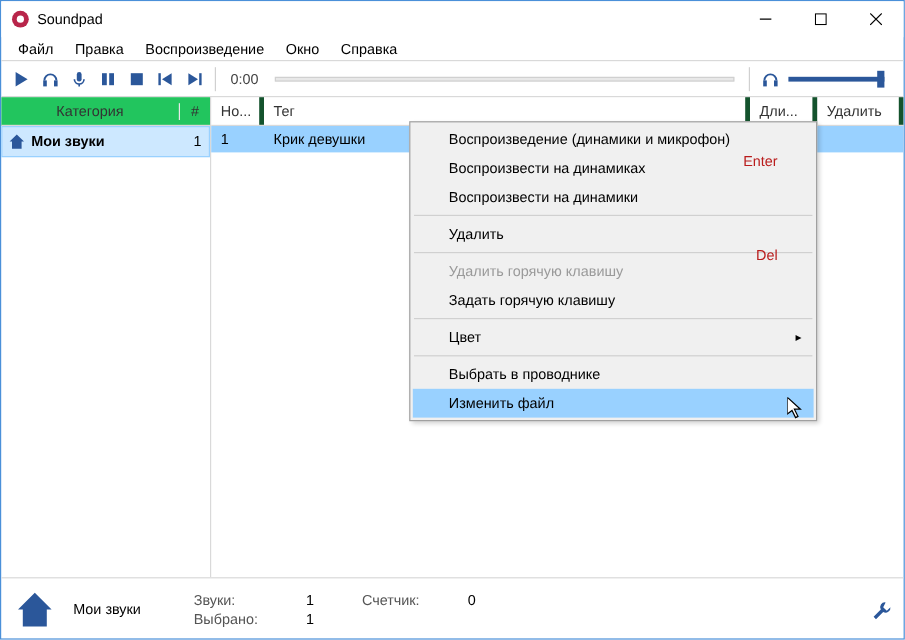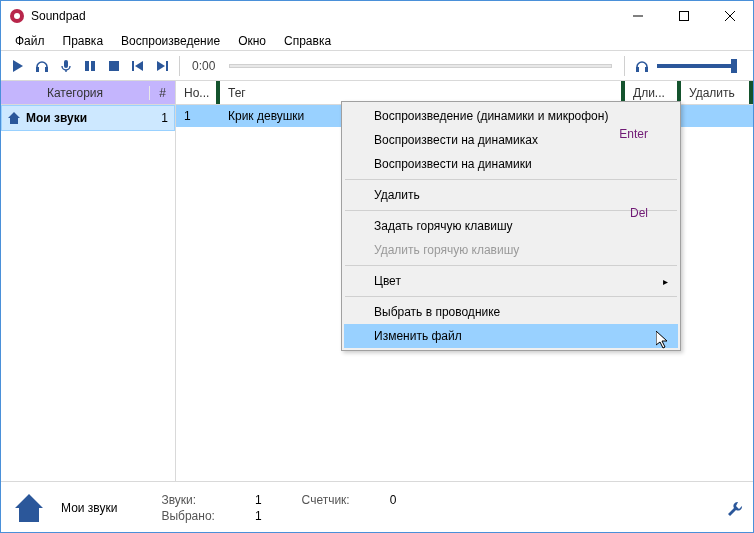--- a/index.html
+++ b/index.html
@@ -14,21 +14,21 @@
 .toolbar { height: 30px; display: flex; align-items: center; padding: 0 6px; border-bottom: 1px solid #d9d9d9; gap: 2px; }
 .tool-btn { width: 22px; height: 22px; display: flex; align-items: center; justify-content: center; color: #2b579a; }
 .divider { width: 1px; height: 20px; background: #d0d0d0; margin: 0 4px; }
 .time { color: #444; margin: 0 6px; font-size: 12px; }
 .seek { flex: 1; height: 4px; background: #e8e8e8; margin: 0 6px; border: 1px solid #d0d0d0; }
 .vol-icon { color: #2b579a; margin: 0 4px; }
 .vol-slider { width: 80px; height: 4px; background: #2b579a; position: relative; margin-right: 10px; }
 .vol-thumb { position: absolute; right: 0; top: -5px; width: 6px; height: 14px; background: #2b579a; }
 .body-area { display: flex; height: 400px; }
 .sidebar { width: 175px; border-right: 1px solid #d9d9d9; display: flex; flex-direction: column; }
-.sb-header { height: 24px; display: flex; align-items: center; border-bottom: 1px solid #d9d9d9; background: #c4b5fd; }
+.sb-header { height: 24px; display: flex; align-items: center; border-bottom: 1px solid #d9d9d9; background: #22c55e; }
 .sb-col1 { flex: 1; text-align: center; color: #333; }
 .sb-col2 { width: 26px; text-align: center; color: #333; border-left: 1px solid #e8e8e8; }
 .sb-row { height: 26px; display: flex; align-items: center; background: #cde8ff; border: 1px solid #99d1ff; padding: 0 4px; }
 .sb-home { color: #2b579a; margin-right: 4px; }
 .sb-label { flex: 1; font-weight: bold; color: #000; }
 .sb-count { width: 20px; text-align: right; color: #000; padding-right: 2px; }
 .main { flex: 1; display: flex; flex-direction: column; position: relative; }
 .tbl-header { height: 24px; display: flex; align-items: center; border-bottom: 1px solid #d9d9d9; }
 .th { padding: 0 8px; color: #333; border-right: 4px solid #14532d; height: 100%; display: flex; align-items: center; }
 .th-num { width: 44px; }
@@ -37,21 +37,21 @@
 .th-key { width: 72px; }
 .tbl-row { height: 22px; display: flex; align-items: center; background: #99d1ff; }
 .td-num { width: 44px; padding: 0 8px; color: #000; }
 .td-tag { flex: 1; padding: 0 8px; color: #000; }
 .td-dur { width: 56px; }
 .td-key { width: 72px; }
 .ctx-menu { position: absolute; left: 165px; top: 20px; width: 340px; background: #f0f0f0; border: 1px solid #a0a0a0; box-shadow: 2px 2px 4px rgba(0,0,0,0.2); padding: 2px; }
 .ctx-item { height: 24px; display: flex; align-items: center; padding: 0 30px 0 30px; color: #000; position: relative; }
 .ctx-item.hover { background: #99d1ff; }
 .ctx-item.disabled { color: #9a9a9a; }
-.ctx-shortcut { position: absolute; right: 30px; color: #701a75; margin-top: 36px; }
+.ctx-shortcut { position: absolute; right: 30px; color: #b91c1c; margin-top: 36px; }
 .ctx-arrow { position: absolute; right: 10px; color: #000; font-size: 10px; }
 .ctx-sep { height: 1px; background: #d0d0d0; margin: 3px 1px; }
 .cursor { position: absolute; left: 480px; top: 250px; pointer-events: none; z-index: 100; }
 .statusbar { height: 52px; border-top: 1px solid #d9d9d9; display: flex; align-items: center; padding: 0 10px; gap: 14px; }
 .sb-big-home { color: #2b579a; }
 .stat-name { font-size: 12px; color: #000; margin-right: 30px; }
 .stat-grid { display: grid; grid-template-columns: auto auto auto auto; gap: 2px 40px; font-size: 12px; color: #555; }
 .stat-label { color: #555; }
 .stat-val { color: #000; }
 .wrench { margin-left: auto; color: #2b579a; }
@@ -196,25 +196,25 @@
         </div>
       <div class="ctx-item">
           <span>Воспроизвести на динамики</span>
         </div>
       <div class="ctx-sep"></div>
       <div class="ctx-item">
         <span>Удалить</span>
         <span class="ctx-shortcut">Del</span>
       </div>
       <div class="ctx-sep"></div>
-      <div class="ctx-item">
-          <span>Задать горячую клавишу</span>
-        </div>
       <div class="ctx-item disabled">
           <span>Удалить горячую клавишу</span>
+        </div>
+      <div class="ctx-item">
+          <span>Задать горячую клавишу</span>
         </div>
       <div class="ctx-sep"></div>
       <div class="ctx-item">
         <span>Цвет</span>
         <span class="ctx-arrow">▸</span>
       </div>
       <div class="ctx-sep"></div>
       <div class="ctx-item">
           <span>Выбрать в проводнике</span>
         </div>

